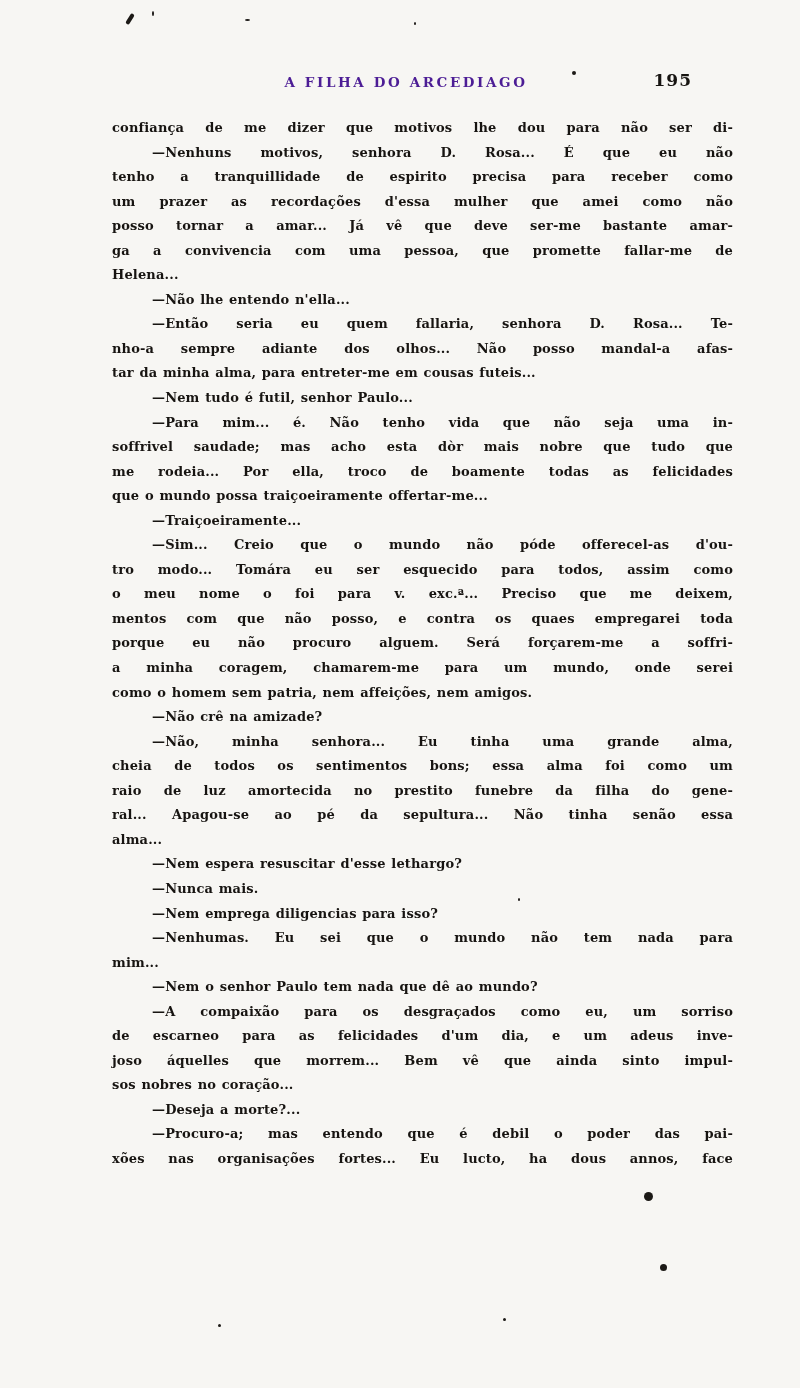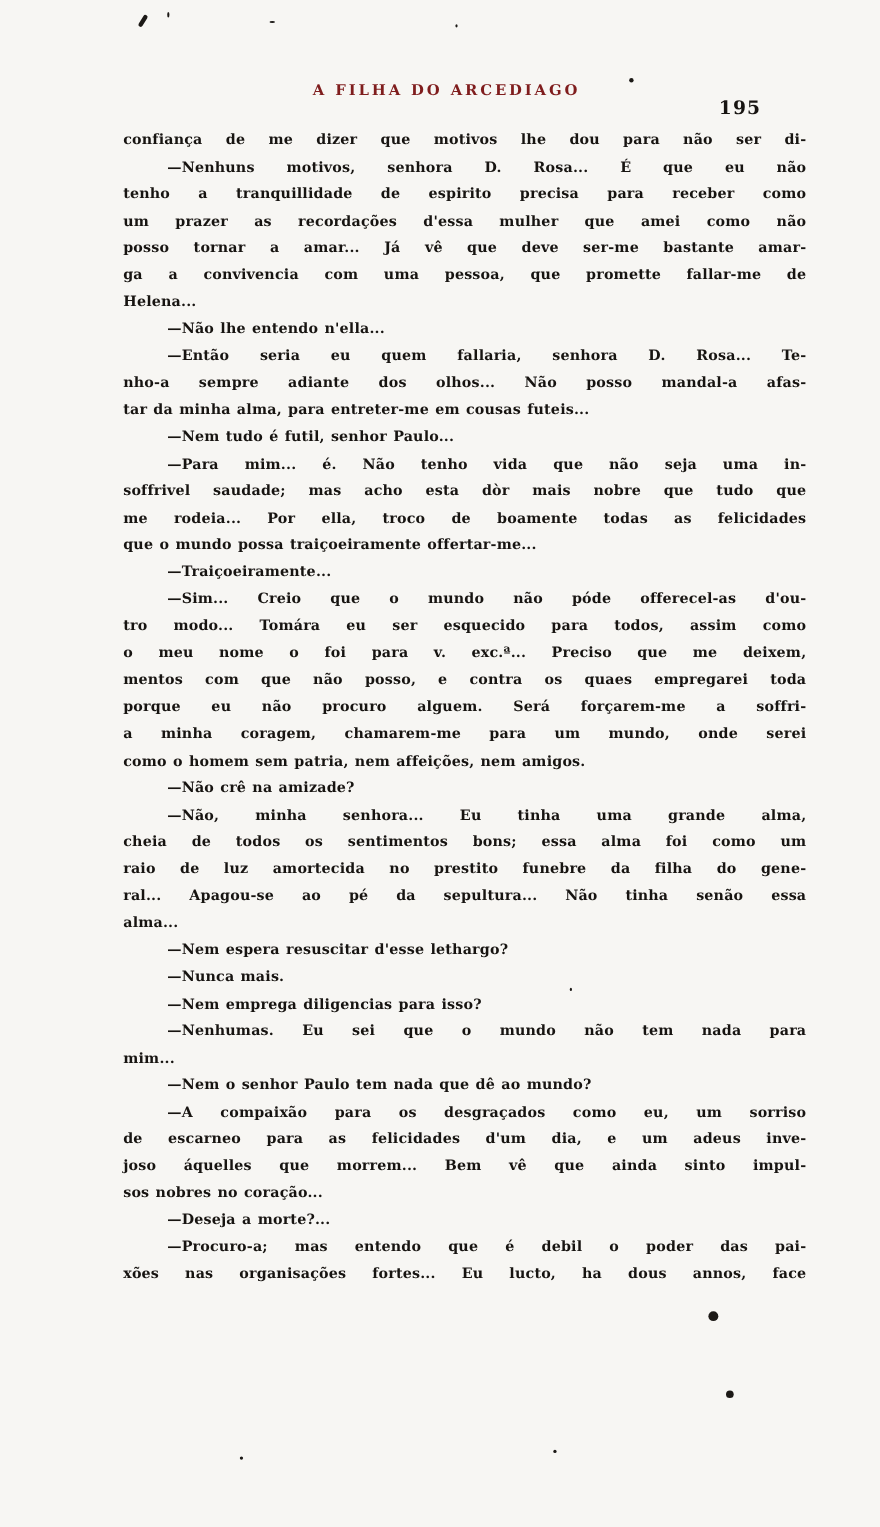--- a/index.html
+++ b/index.html
@@ -18,30 +18,29 @@
     left: 96px;
     width: 620px;
     height: 26px;
   }
   .running-title {
     display: block;
     text-align: center;
     font-weight: bold;
     font-size: 13.5px;
     letter-spacing: 2.6px;
-    color: #7f1d1d;
+    color: #4c1d95;
   }
   .page-number {
     position: absolute;
     right: 24px;
     top: -4px;
     font-weight: bold;
     font-size: 17px;
     letter-spacing: 1px;
-    margin-top: 19px;
   }
   .page-body {
     position: absolute;
     top: 116px;
     left: 96px;
     width: 621px;
     font-size: 13px;
     font-weight: bold;
     line-height: 24.55px;
     text-align: justify;

